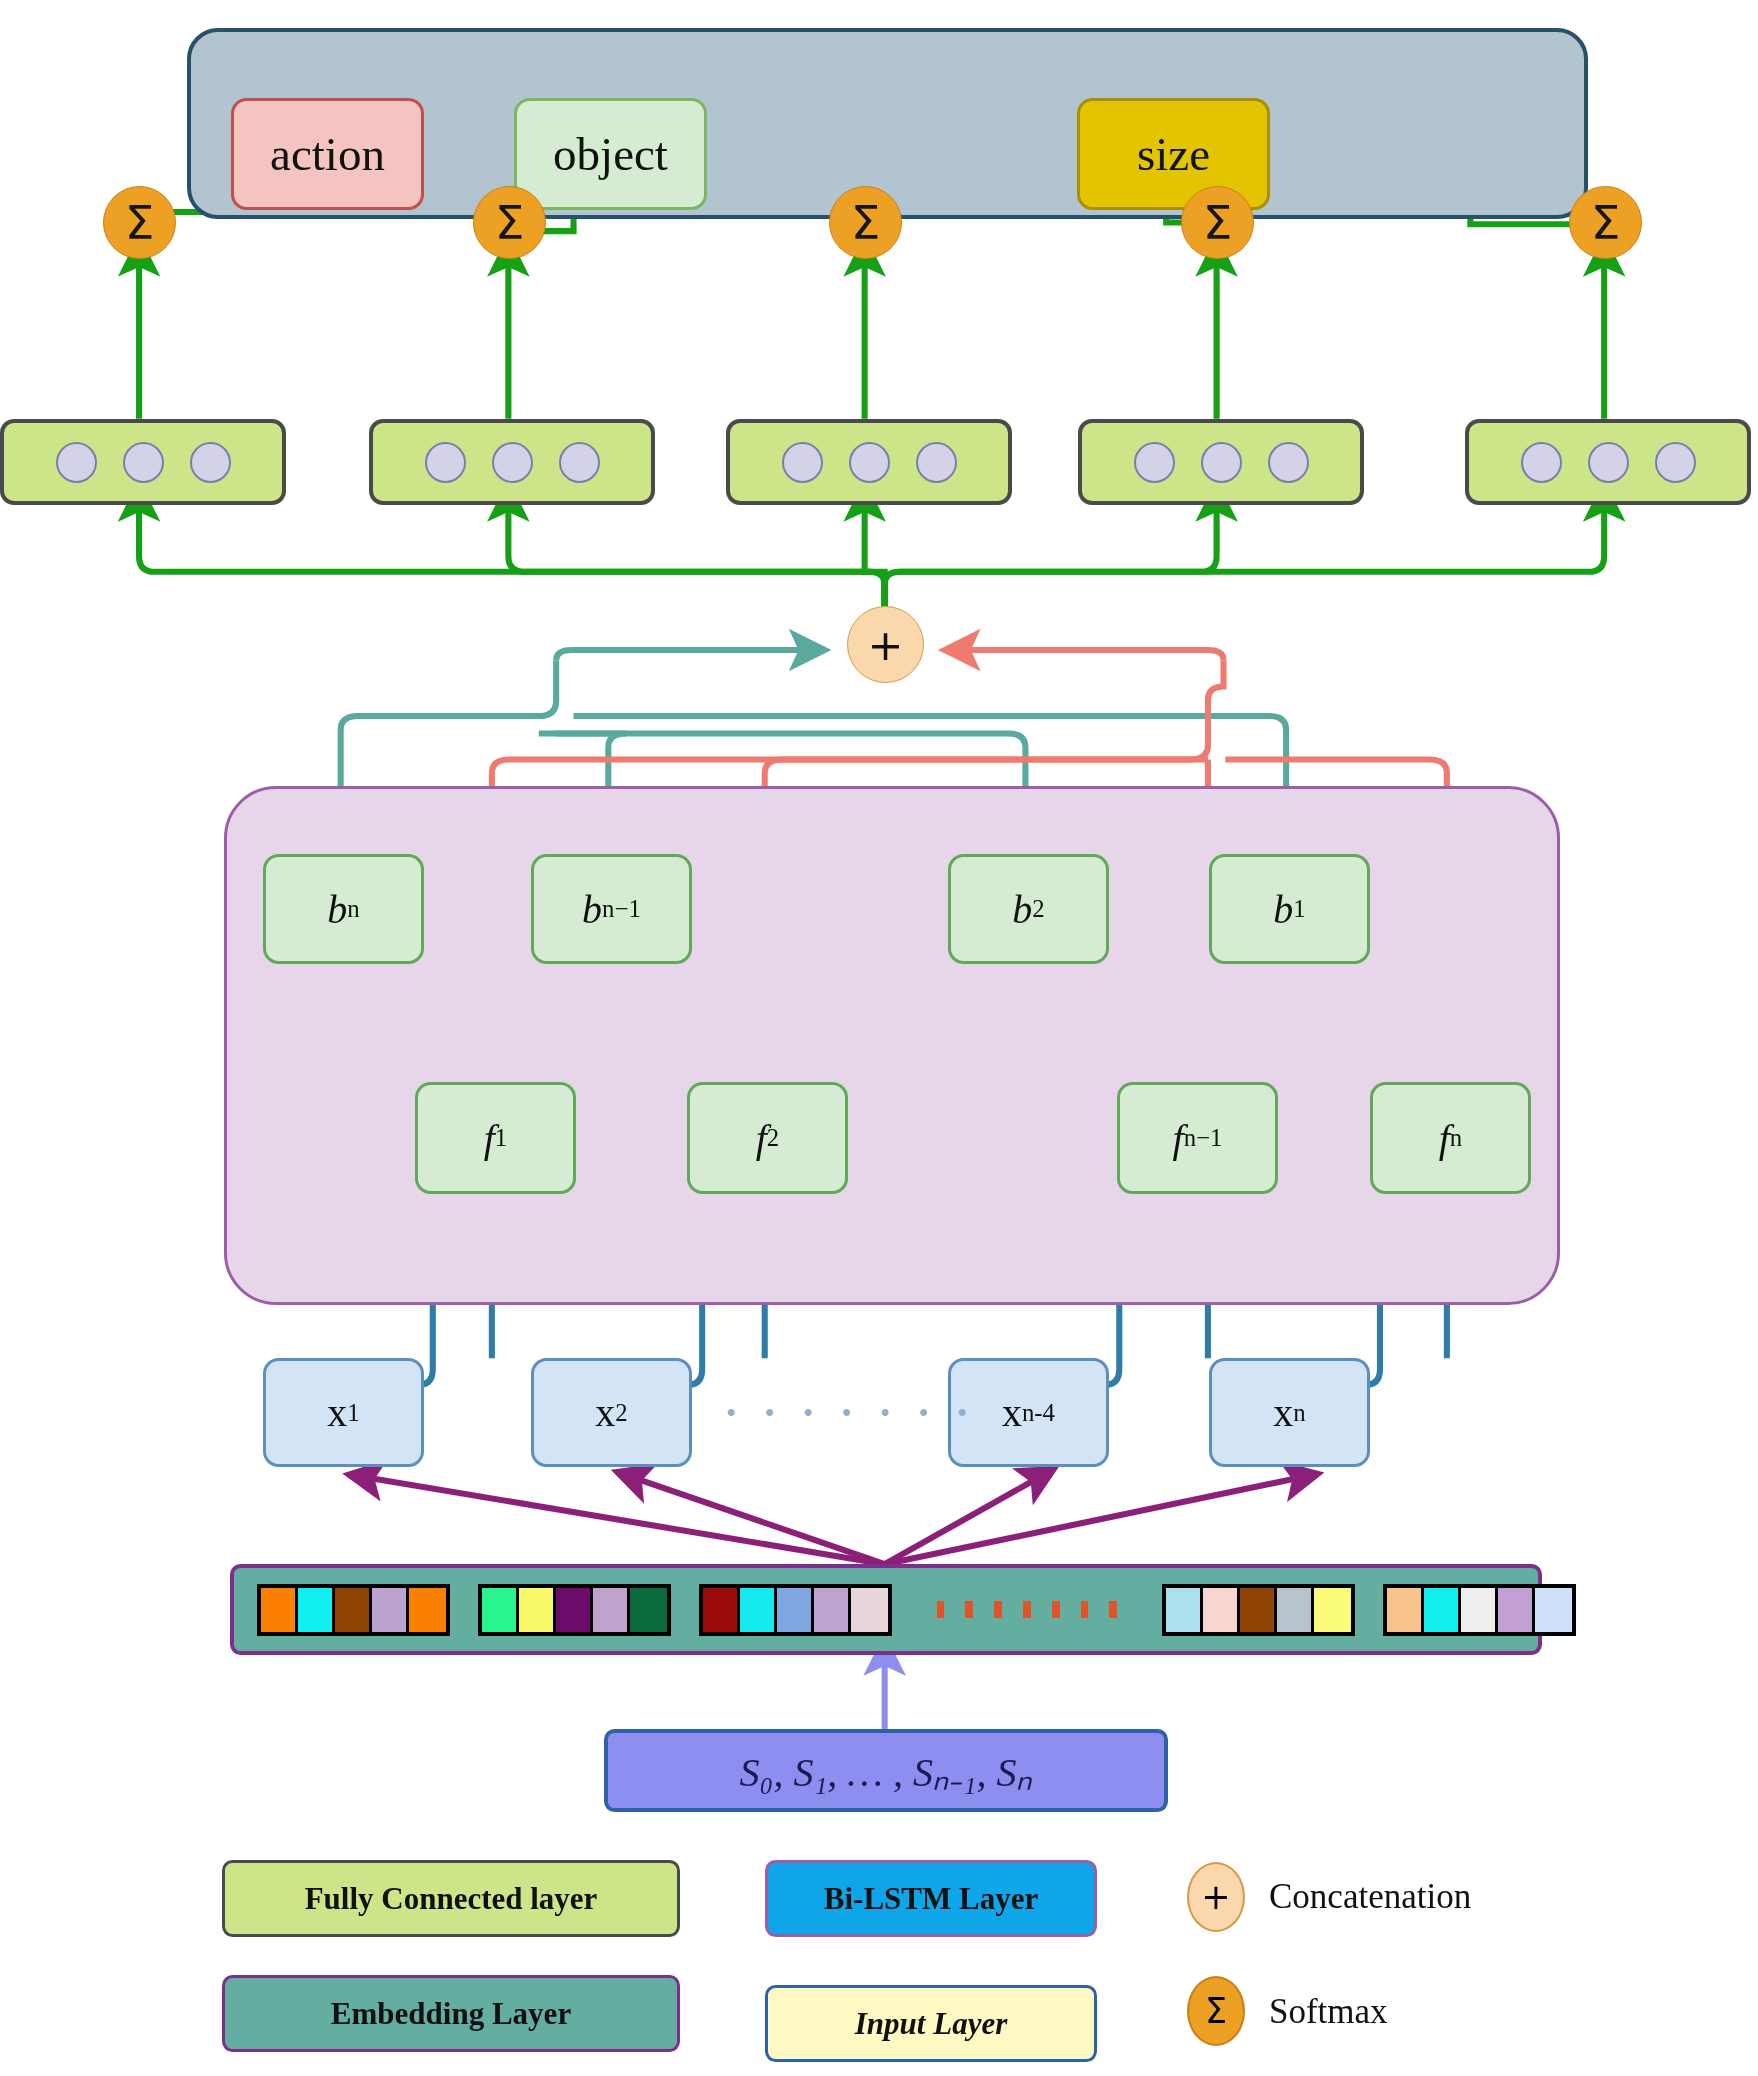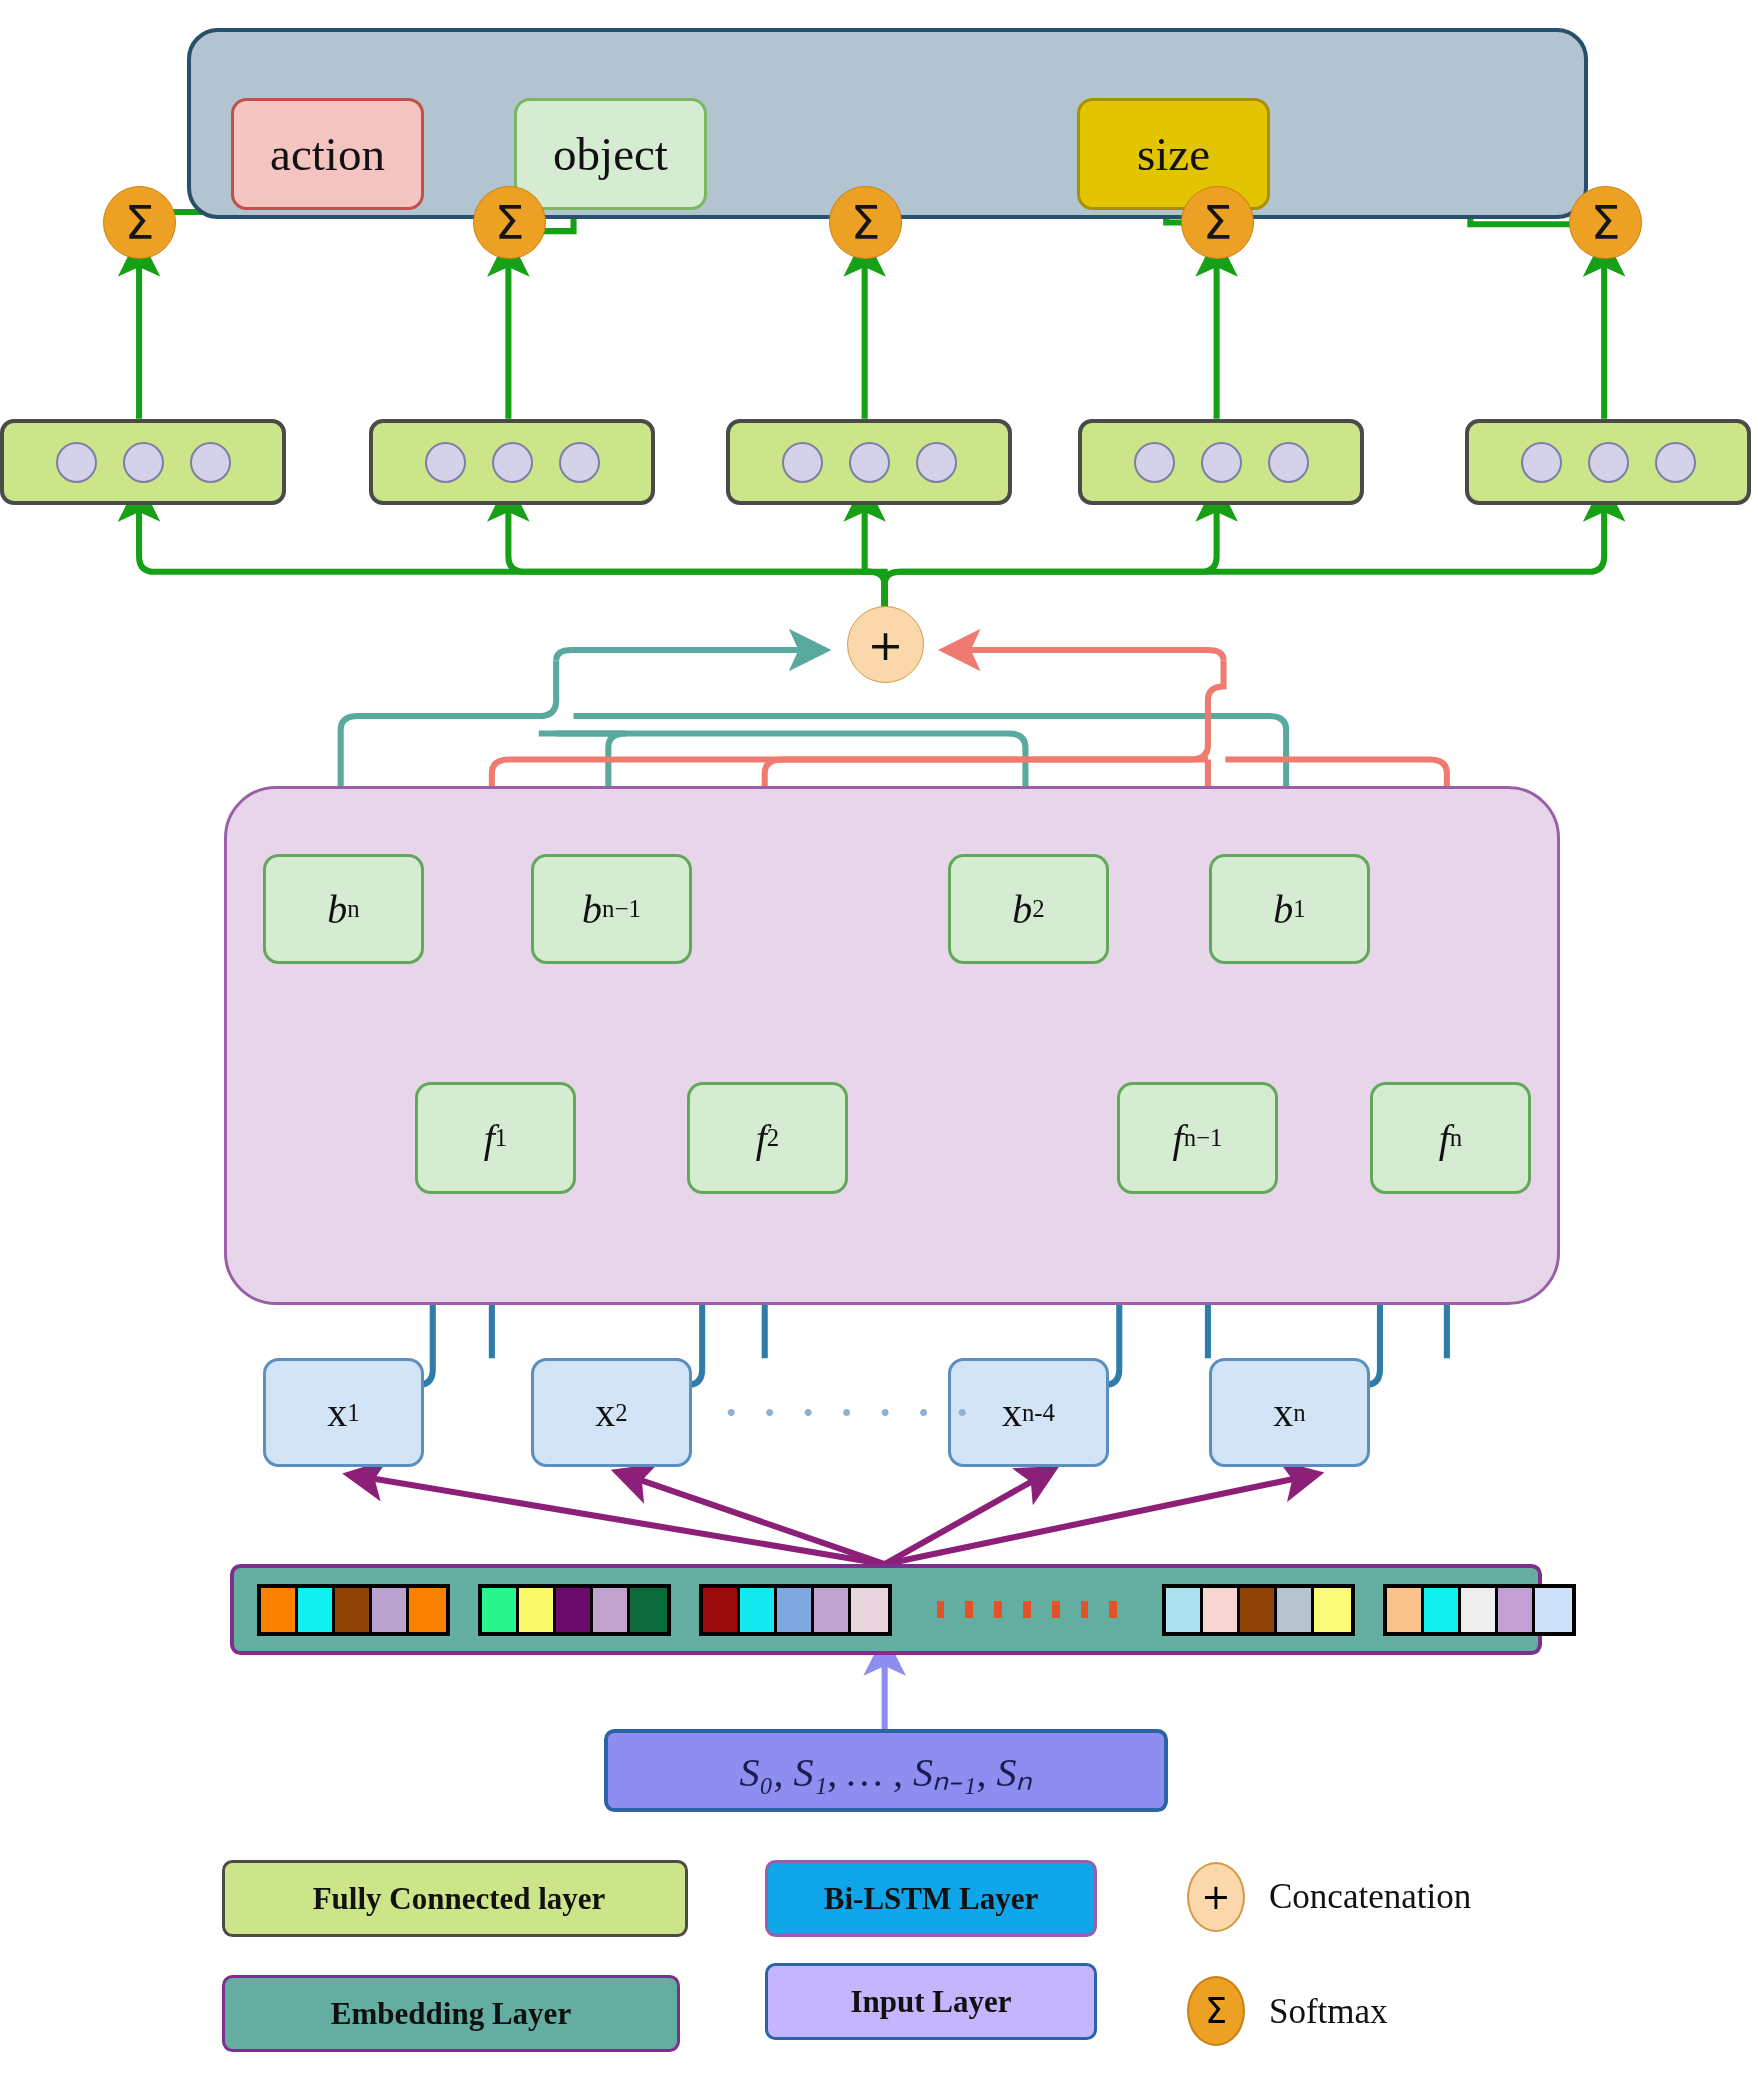--- a/index.html
+++ b/index.html
@@ -342,35 +342,35 @@
       <span class="cellsq" style="background:#c2a0d4;"></span>
       <span class="cellsq" style="background:#cfe1f8;"></span>
     </div>
   </div>
 
   <div id="inputLayer">
     <span class="ital">S₀, S₁, … , Sₙ₋₁, Sₙ</span>
   </div>
 
   <div id="legend">
-    <div class="lg-box" style="left:0px;top:0px;width:452px;background:#cde589;border:3.5px solid #4a4a4a;padding-left:8px;">
+    <div class="lg-box" style="left:0px;top:0px;width:452px;background:#cde589;border:3.5px solid #4a4a4a;">
       <span>Fully Connected layer</span>
     </div>
     <div class="lg-box" style="left:543px;top:0px;width:326px;background:#0ea5e9;border:3.5px solid #9a5fa8;font-family:Liberation Serif, serif;">
       <span>Bi-LSTM Layer</span>
     </div>
     <div class="lg-sym" style="left:965px;top:1.7px;background:#fad8ab;border:2.6px solid #d59a46;">
       <span>+</span>
     </div>
     <div class="lg-txt" style="left:1047px;top:17.4px;">Concatenation</div>
 
     <div class="lg-box" style="left:0px;top:115px;width:452px;background:#63ada1;border:3.5px solid #7d2f8c;">
       <span>Embedding Layer</span>
     </div>
-    <div class="lg-box" style="left:543px;top:103px;width:326px;background:#c4b5fd;border:3.5px solid #2b62a8;">
+    <div class="lg-box" style="left:543px;top:125px;width:326px;background:#fef9c3;border:3.5px solid #2b62a8;font-style:italic;">
       <span>Input Layer</span>
     </div>
     <div class="lg-sym" style="left:965px;top:116px;background:#eca124;border:2.6px solid #c97f12;">
       <span>Σ</span>
     </div>
     <div class="lg-txt" style="left:1047px;top:132px;">Softmax</div>
   </div>
 
 </div>
 

